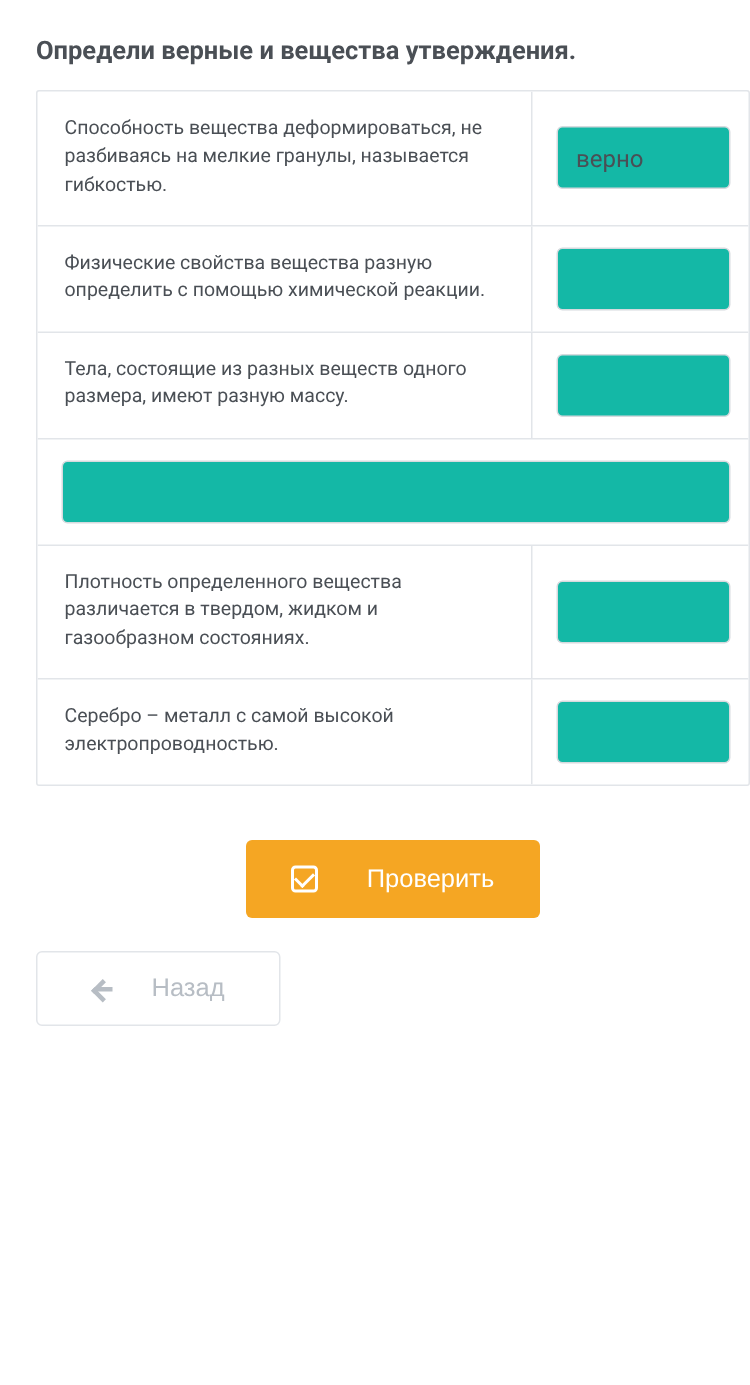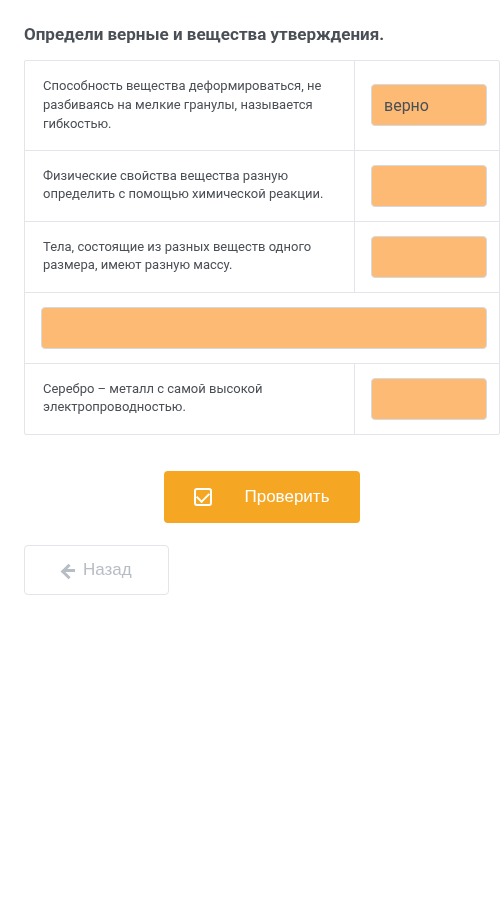--- a/index.html
+++ b/index.html
@@ -39,21 +39,21 @@
   display: flex;
   align-items: center;
   padding: 14px 12px 14px 16px;
   min-width: 0;
 }
 .select-box {
   width: 100%;
   height: 42px;
   border: 1px solid #d6dade;
   border-radius: 4px;
-  background: #fdba74;
+  background: #14b8a6;
   display: flex;
   align-items: center;
   padding: 0 12px;
   font-size: 16px;
   color: #4a4f55;
   cursor: pointer;
 }
 .actions {
   display: flex;
   justify-content: center;
@@ -91,21 +91,21 @@
 }
 .back-btn {
   background: #fff;
   color: #b7bdc4;
   border: 1px solid #e2e5e9;
   border-radius: 4px;
   padding: 14px 36px;
   font-size: 17px;
   display: inline-flex;
   align-items: center;
-  gap: 8px;
+  gap: 26px;
   cursor: pointer;
 }
 .arrow-left {
   width: 14px; height: 14px;
   position: relative;
 }
 .arrow-left::before {
   content: "";
   position: absolute;
   left: 2px; top: 3px;
@@ -145,20 +145,26 @@
     <div class="cell-answer">
       <div class="select-box"></div>
     </div>
   </div>
   <div class="row">
     <div class="cell-answer">
       <div class="select-box"></div>
     </div>
   </div>
   <div class="row">
+    <div class="cell-statement">Плотность определенного вещества различается в твердом, жидком и газообразном состояниях.</div>
+    <div class="cell-answer">
+      <div class="select-box"></div>
+    </div>
+  </div>
+  <div class="row">
     <div class="cell-statement">Серебро – металл с самой высокой электропроводностью.</div>
     <div class="cell-answer">
       <div class="select-box"></div>
     </div>
   </div>
 </div>
 
 <div class="actions">
   <button class="check-btn">
     <span class="check-icon"></span>

